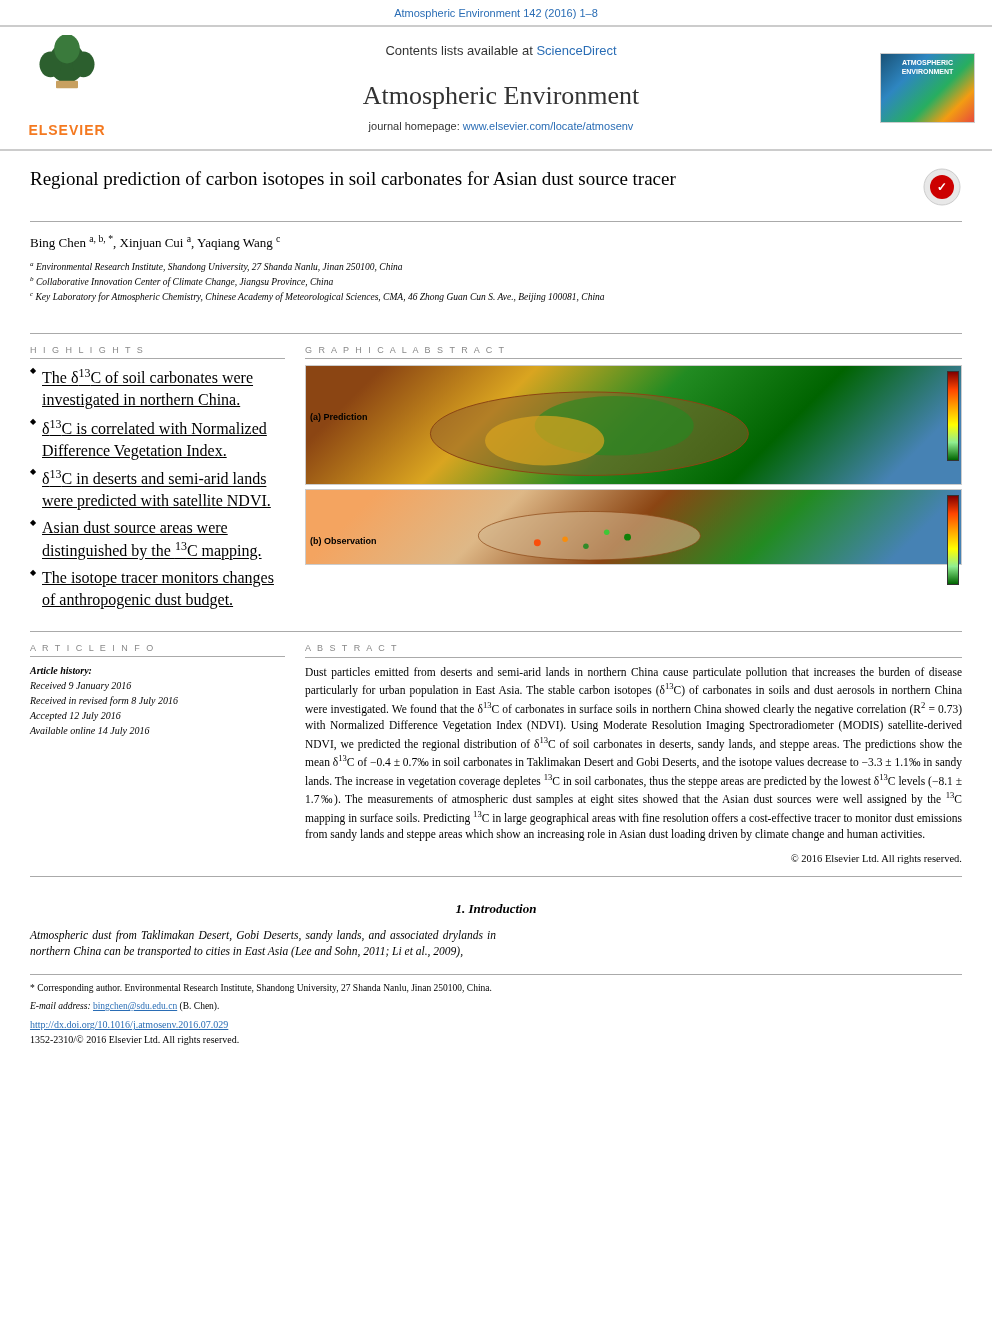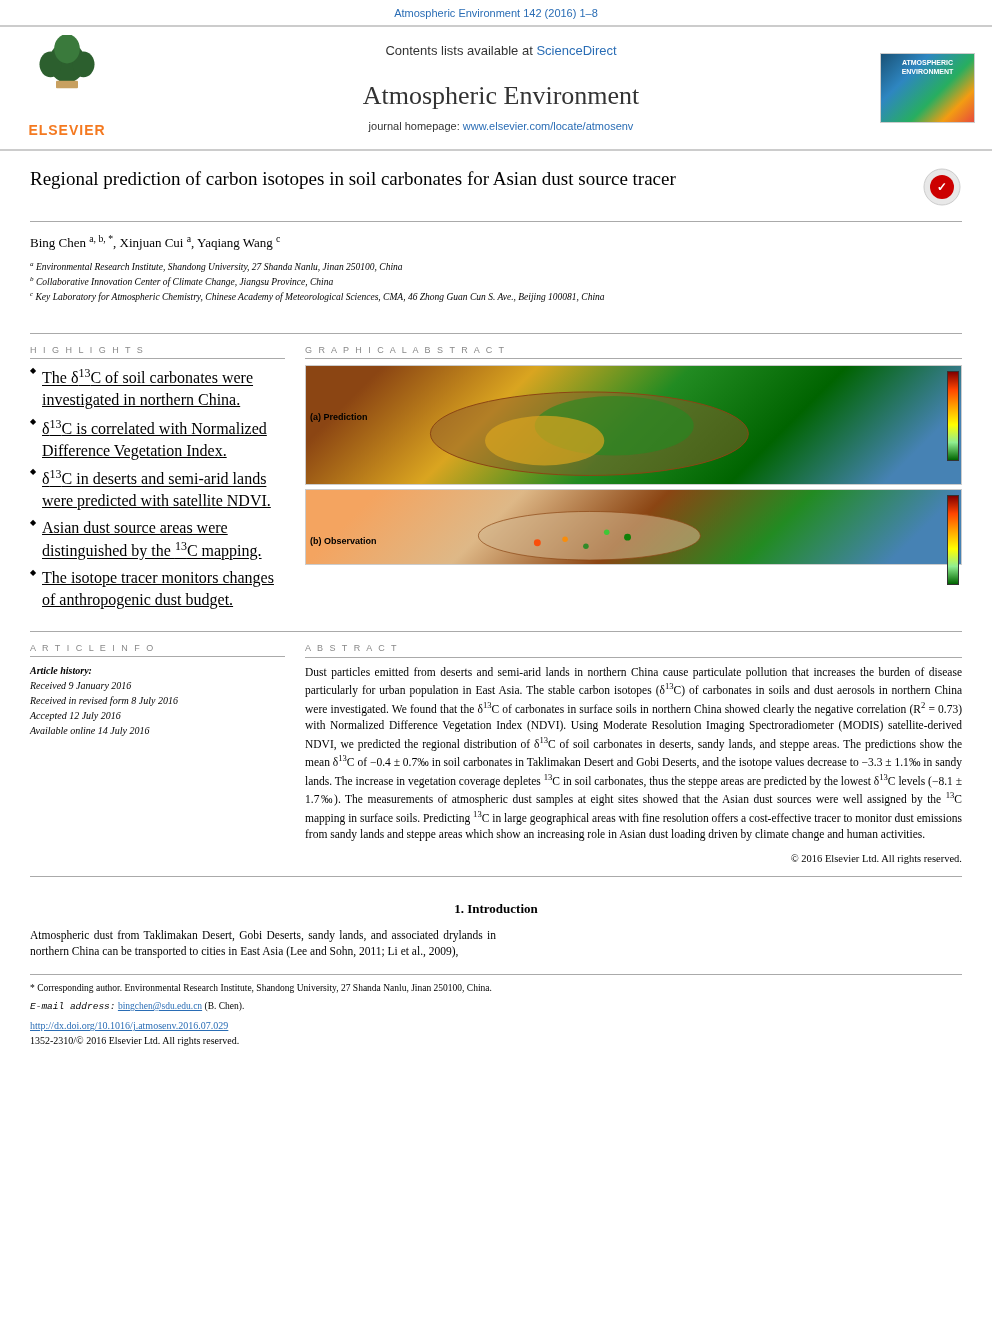--- a/index.html
+++ b/index.html
@@ -273,20 +273,21 @@
     
     .section-divider {
       border: none;
       border-top: 1px solid #aaa;
       margin: 10px 0;
     }
 
     
     .introduction-section {
       margin-top: 23px;
+      font-style: italic;
     }
     .section-title-centered {
       text-align: center;
       font-size: 13px;
       font-weight: bold;
       font-family: 'Times New Roman', serif;
       margin-bottom: 8px;
     }
     .intro-two-col {
       display: flex;
@@ -316,21 +317,21 @@
     }
     .issn-line {
       font-size: 10px;
       color: #000;
     }
 
     sup {
       font-size: 75%;
       vertical-align: super;
     }
-    i { font-style: italic; font-family: Liberation Mono, monospace; }
+    i { font-style: italic; }
   </style>
 </head>
 <body>
 
 <div class="top-journal-link">Atmospheric Environment 142 (2016) 1–8</div>
 
 <div class="journal-header">
 
   <div class="header-logo-left elsevier-logo">
     <svg class="elsevier-tree" viewBox="0 0 80 60" xmlns="http://www.w3.org/2000/svg">

